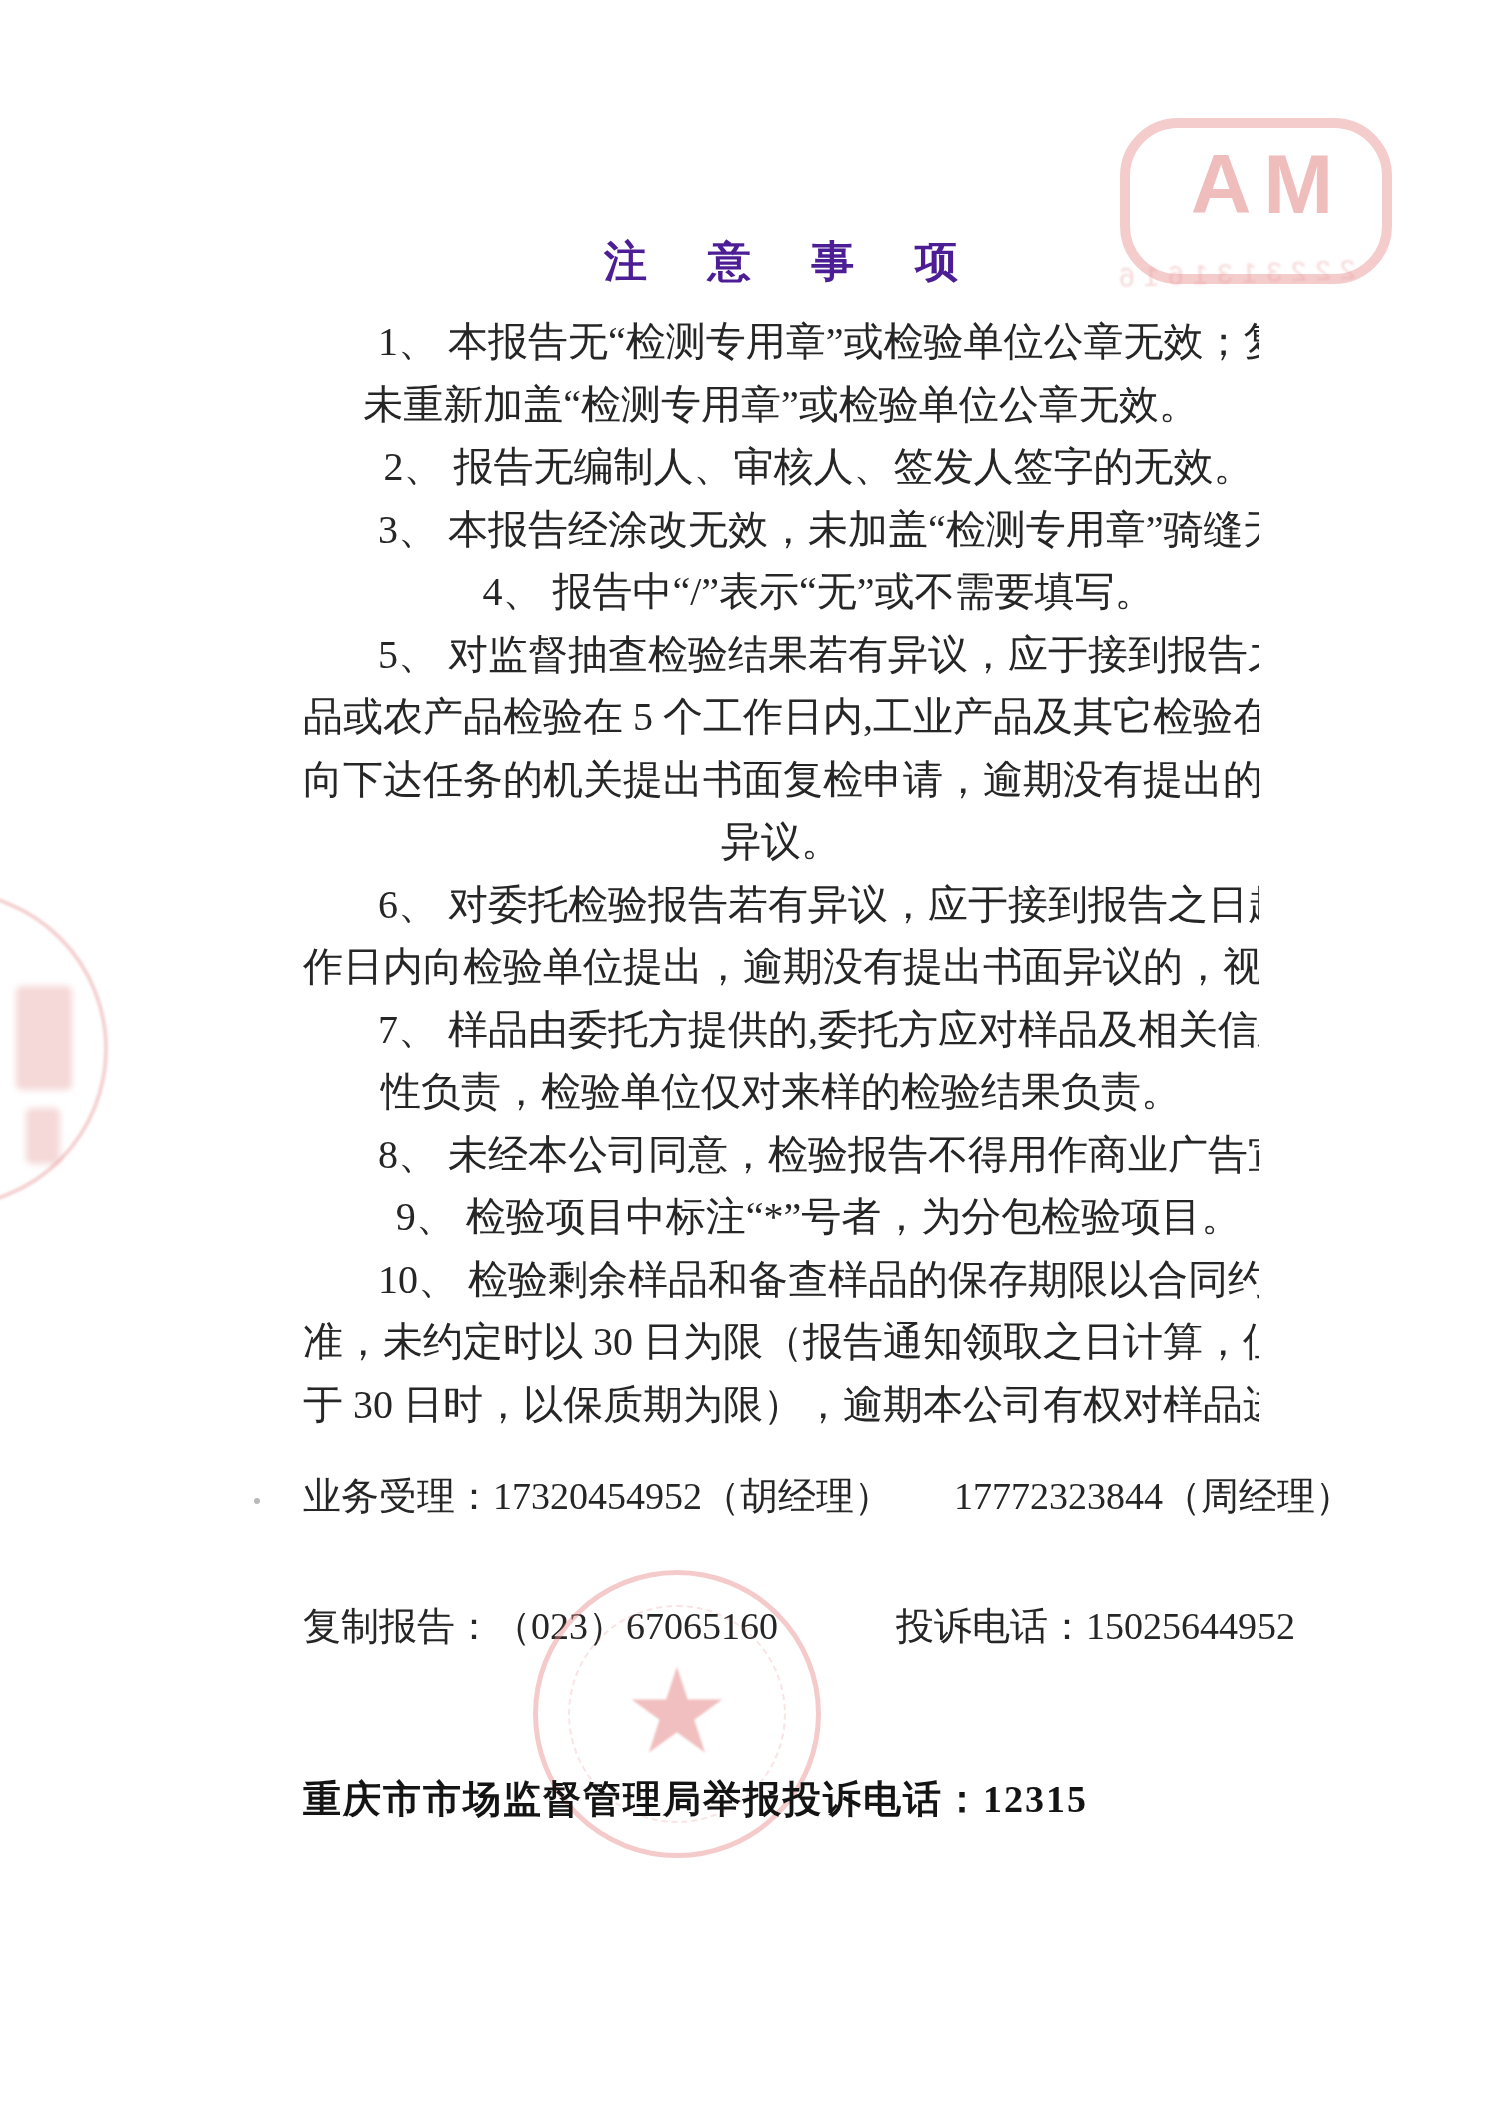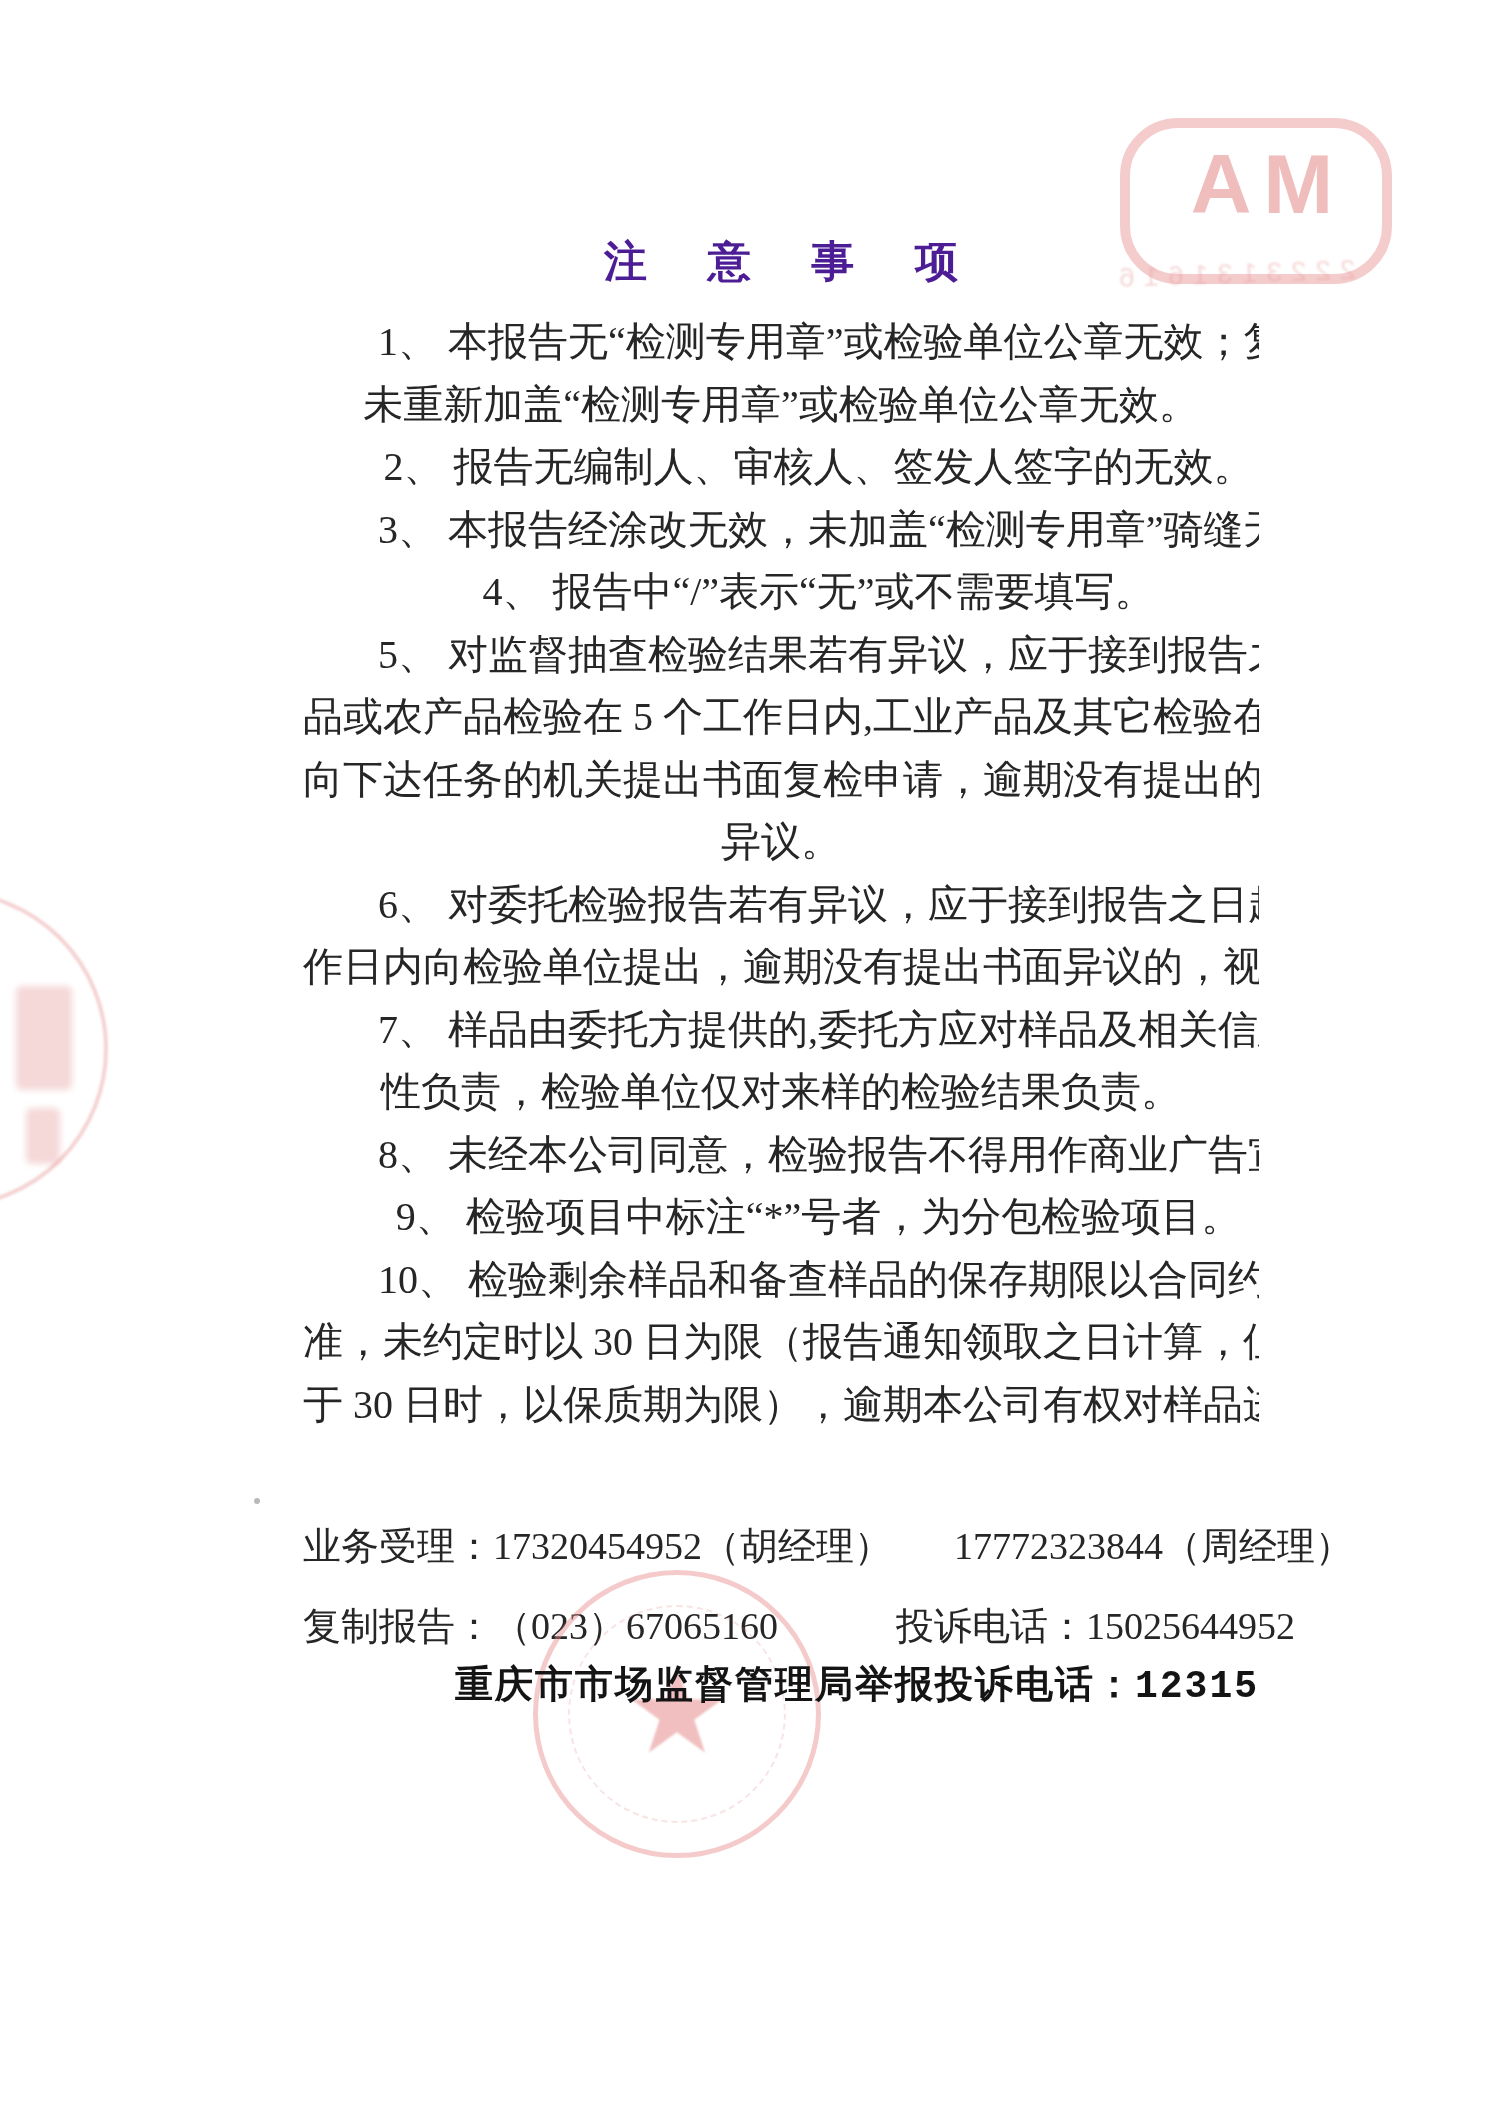--- a/index.html
+++ b/index.html
@@ -19,29 +19,29 @@
   .notices{position:absolute;left:303px;top:311px;width:956px;}
   .bline{
     height:62.5px;line-height:62.5px;font-size:40px;
     white-space:nowrap;overflow:hidden;text-align:center;color:#262626;
   }
   .bline.indent{padding-left:75px;}
   .bline.fill{text-align:justify;text-align-last:justify;}
   
   .contact-line{position:absolute;left:303px;width:956px;height:56px;
     font-size:38px;line-height:56px;white-space:nowrap;color:#262626;}
-  .contact-1{top:1518px;}
+  .contact-1{top:1468px;}
   .contact-2{top:1598px;}
   .gap-lg{display:inline-block;width:62px;}
   .gap-xl{display:inline-block;width:118px;}
   
   .footer-hotline{
-    position:absolute;left:303px;top:1660px;width:956px;height:54px;
-    text-align:right;font-size:38px;line-height:54px;font-weight:bold;
-    font-family:Liberation Mono, monospace;
+    position:absolute;left:303px;top:1772px;width:956px;height:54px;
+    text-align:left;font-size:38px;line-height:54px;font-weight:bold;
+    font-family:Liberation Serif, serif;
     letter-spacing:2px;color:#141414;
   }
   
   .stamp{position:absolute;pointer-events:none;}
   .cma-stamp{
     left:1120px;top:118px;width:252px;height:146px;
     border:10px solid rgba(233,148,148,0.48);border-radius:58px;
     filter:blur(0.6px);
   }
   .cma-letters{

